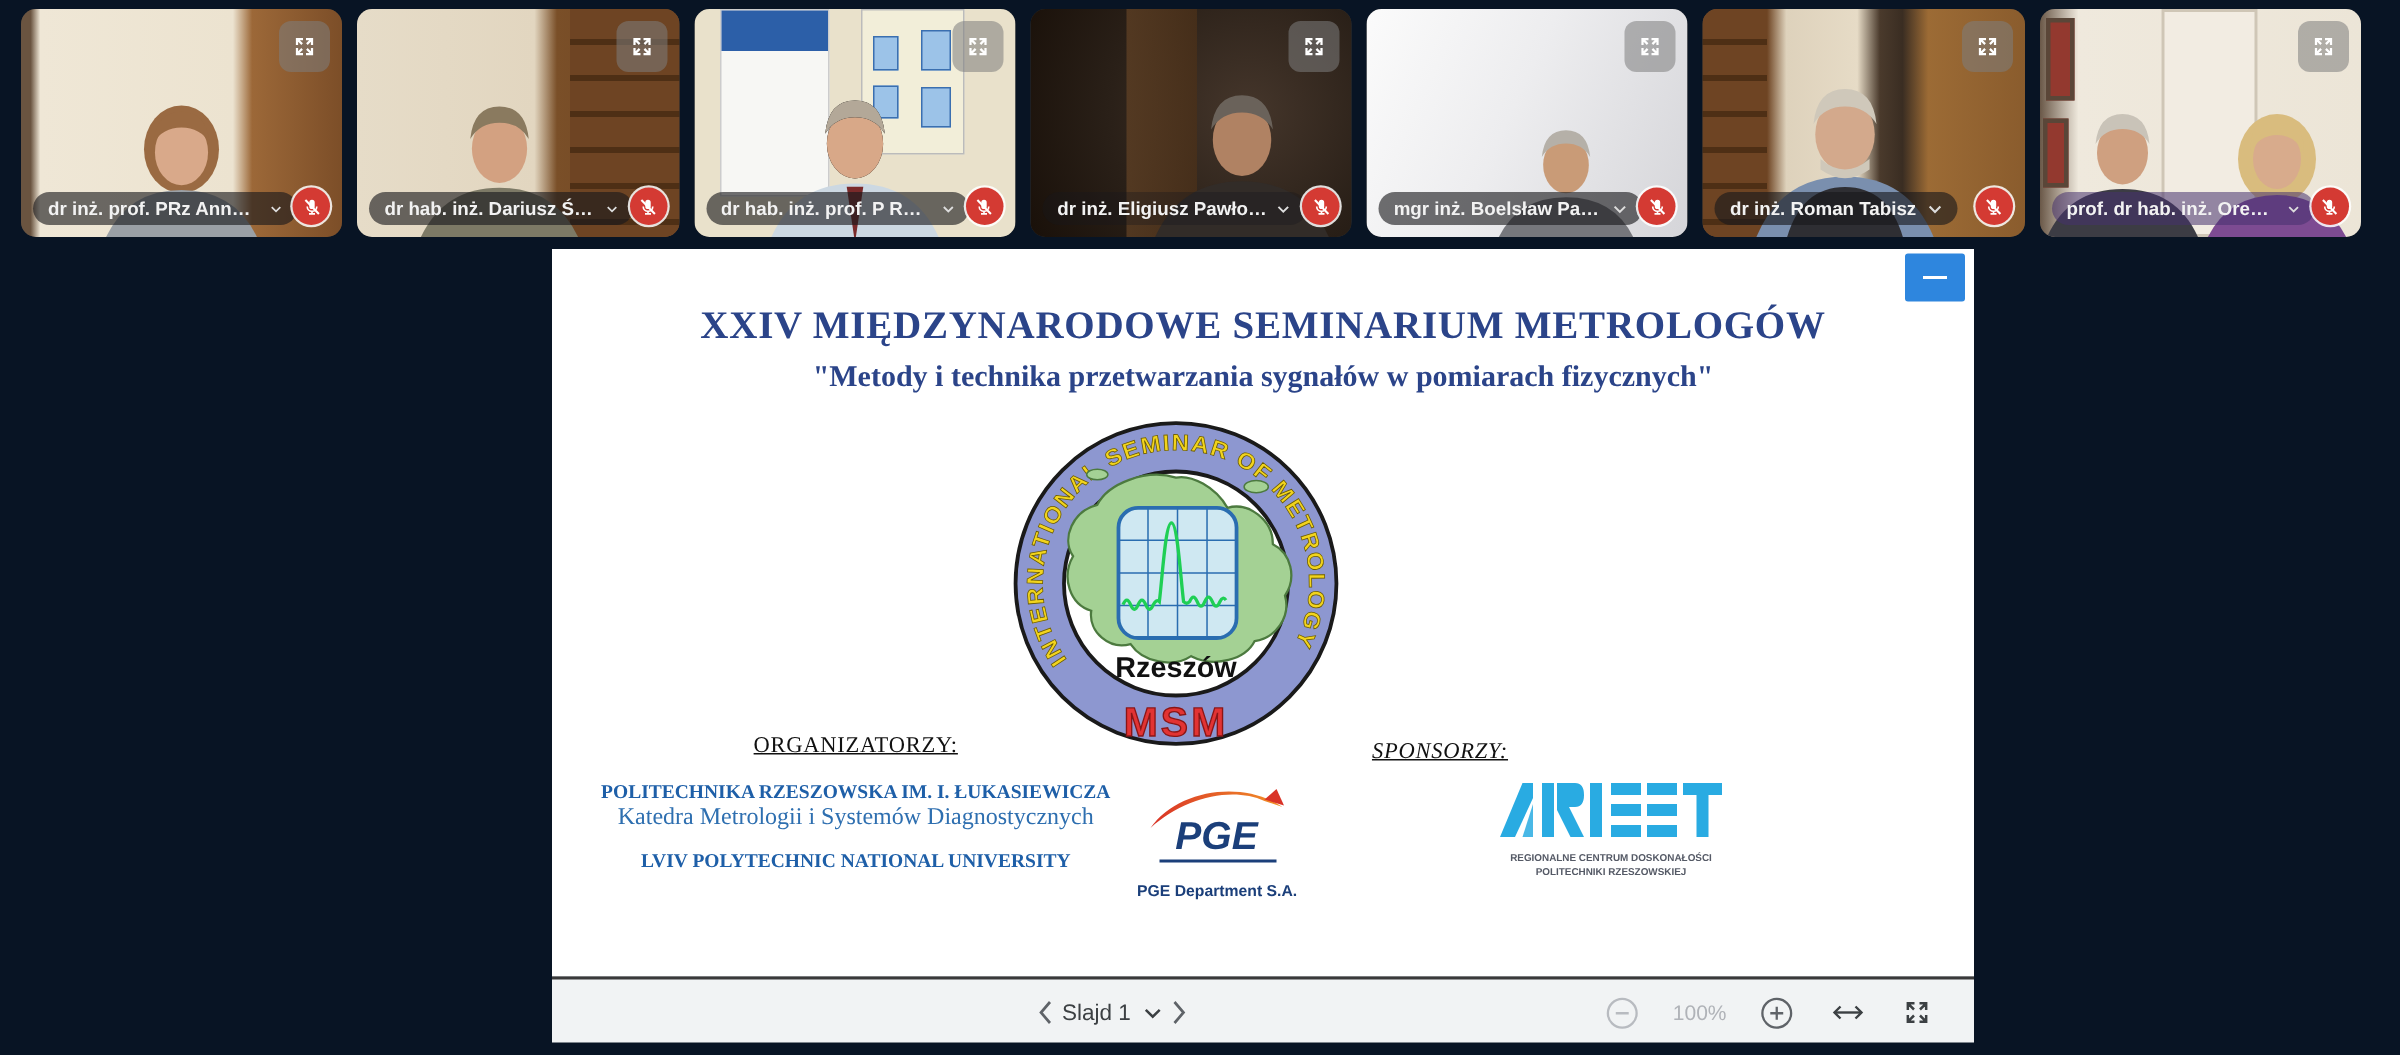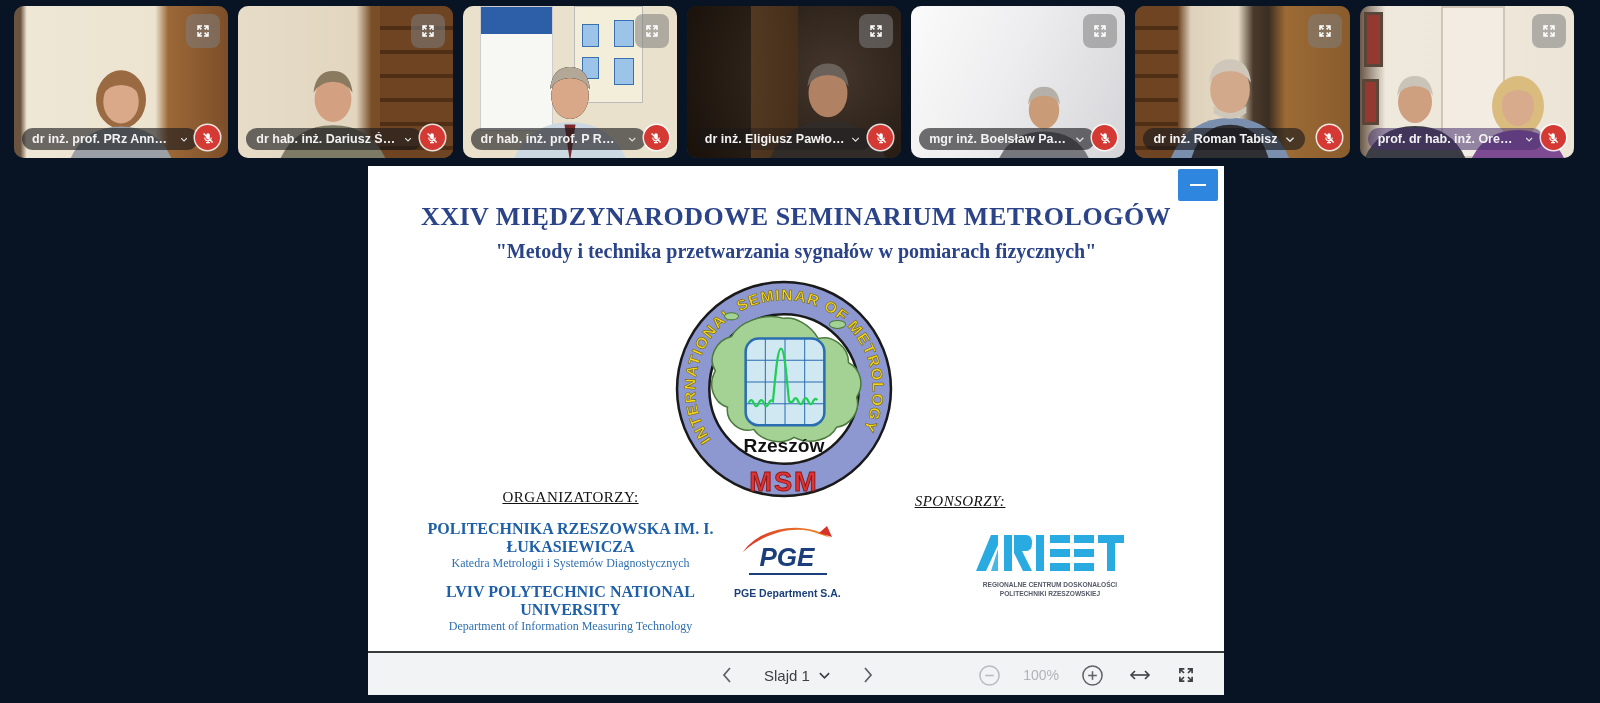--- a/index.html
+++ b/index.html
@@ -37,56 +37,56 @@
   .name-pill { position:absolute; left:8px; bottom:8px; max-width:82%;
     background:rgba(24,24,28,.62); border-radius:14px; padding:4px 10px;
     display:flex; align-items:center; gap:7px; white-space:nowrap; }
   .name-pill span.pname { color:#f2f2f2; font-size:12.5px; font-weight:600;
     overflow:hidden; text-overflow:ellipsis; }
   .mic-btn { position:absolute; right:8px; bottom:8px; width:25px; height:25px;
     border-radius:50%; background:#d43a33; display:flex; align-items:center;
     justify-content:center; box-shadow:0 0 0 1.5px rgba(255,255,255,.85); cursor:pointer; }
 
   
-  .share-panel { position:absolute; left:368px; top:166px; width:856px; height:531px; }
+  .share-panel { position:absolute; left:368px; top:166px; width:948px; height:531px; }
   .slide { position:relative; width:100%; height:485px; background:#ffffff; overflow:hidden; }
   .minimize-btn { position:absolute; top:3px; right:6px; width:40px; height:32px;
     background:#2e86de; border:none; border-radius:2px; cursor:pointer;
     display:flex; align-items:center; justify-content:center; }
   .minimize-btn .dash { width:16px; height:2px; background:#fff; display:block; }
 
   .slide-title { position:absolute; top:36px; left:0; width:100%; text-align:center;
     font-family:"Liberation Serif", serif; font-weight:bold; font-size:26px;
     color:#2b4489; letter-spacing:.5px; }
   .slide-subtitle { position:absolute; top:74px; left:0; width:100%; text-align:center;
     font-family:"Liberation Serif", serif; font-weight:bold; font-size:20px; color:#2b4489; }
 
   .logo-wrap { position:absolute; left:305px; top:112px; width:222px; height:222px; }
 
   .org-block { position:absolute; left:30px; top:322px; width:345px; text-align:center;
     font-family:"Liberation Serif", serif; }
   .block-heading { font-size:15px; color:#111; text-decoration:underline;
     letter-spacing:.5px; font-family:"Liberation Serif", serif; }
-  .org-name { margin-top:14px; font-size:16px; font-weight:bold; color:#1e5fa8; }
-  .org-dept { font-size:12px; color:#2e6fb0; }
+  .org-name { margin-top:14px; font-size:13px; font-weight:bold; color:#1e5fa8; }
+  .org-dept { font-size:16px; color:#2e6fb0; }
   .org-name.second { margin-top:12px; }
 
   .sponsors-heading { position:absolute; left:512px; top:326px; width:160px; text-align:center;font-style:italic; }
-  .sponsor-logos { position:absolute; left:366px; top:352px; width:392px;
-    display:flex; justify-content:space-between; align-items:flex-end; }
+  .sponsor-logos { position:absolute; left:390px; top:352px; width:392px;
+    display:flex; justify-content:space-between; align-items:flex-start; }
   .sponsor { text-align:center; }
   .sponsor-caption { font-size:10.5px; font-weight:bold; color:#1b3f7a; margin-top:3px; }
   .sponsor-caption.sep-cap { font-size:13px; }
   .sponsor-caption.small { font-size:6.6px; font-weight:bold; color:#555a66; line-height:1.35; margin-top:2px; }
 
   
   .controls { position:relative; width:100%; height:44px; background:#f1f3f4;
     border-top:2px solid #3a3a3a; }
-  .nav-group { position:absolute; left:350px; top:0; height:44px; display:flex;
-    align-items:center; gap:28px; }
+  .nav-group { position:absolute; left:320px; top:0; height:44px; display:flex;
+    align-items:center; gap:2px; }
   .ctrl-btn { background:none; border:none; cursor:pointer; display:flex;
     align-items:center; justify-content:center; padding:2px; }
   .slide-select { display:flex; align-items:center; gap:8px; cursor:pointer; }
   .slide-label { font-size:15px; color:#3c4043; }
   .zoom-group { position:absolute; right:26px; top:0; height:44px; display:flex;
     align-items:center; gap:20px; }
   .zoom-level { font-size:14px; color:#b0b3b8; }
 </style>
 </head>
 <body>
@@ -367,21 +367,20 @@
         <text x="110" y="172" text-anchor="middle" font-family="Liberation Sans, sans-serif" font-weight="bold" font-size="19" fill="#111">Rzeszów</text>
         <text x="110" y="211" text-anchor="middle" font-family="Liberation Sans, sans-serif" font-weight="bold" font-size="27" fill="#e23333" stroke="#8a1515" stroke-width="0.9" letter-spacing="2">MSM</text>
       </svg>
     </div>
 
     <div class="org-block">
       <span class="block-heading">ORGANIZATORZY:</span>
       <div class="org-name">POLITECHNIKA RZESZOWSKA IM. I. ŁUKASIEWICZA</div>
       <div class="org-dept">Katedra Metrologii i Systemów Diagnostycznych</div>
       <div class="org-name second">LVIV POLYTECHNIC NATIONAL UNIVERSITY</div>
-      <div class="org-dept">Department of Information Measuring Technology</div>
     </div>
 
     <div class="sponsors-heading">
       <span class="block-heading">SPONSORZY:</span>
     </div>
     <div class="sponsor-logos">
 
       <div class="sponsor">
         <svg width="104" height="62" viewBox="0 0 104 62">
           <defs>

